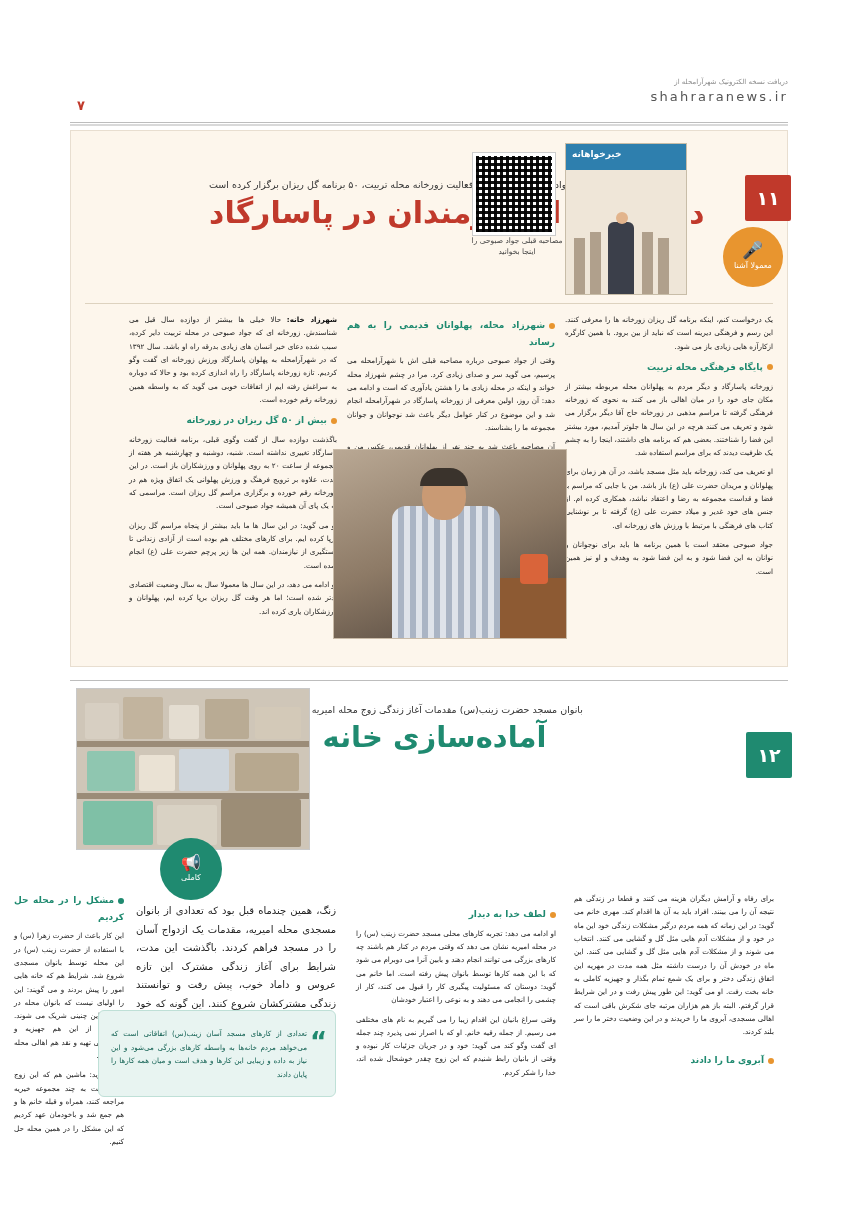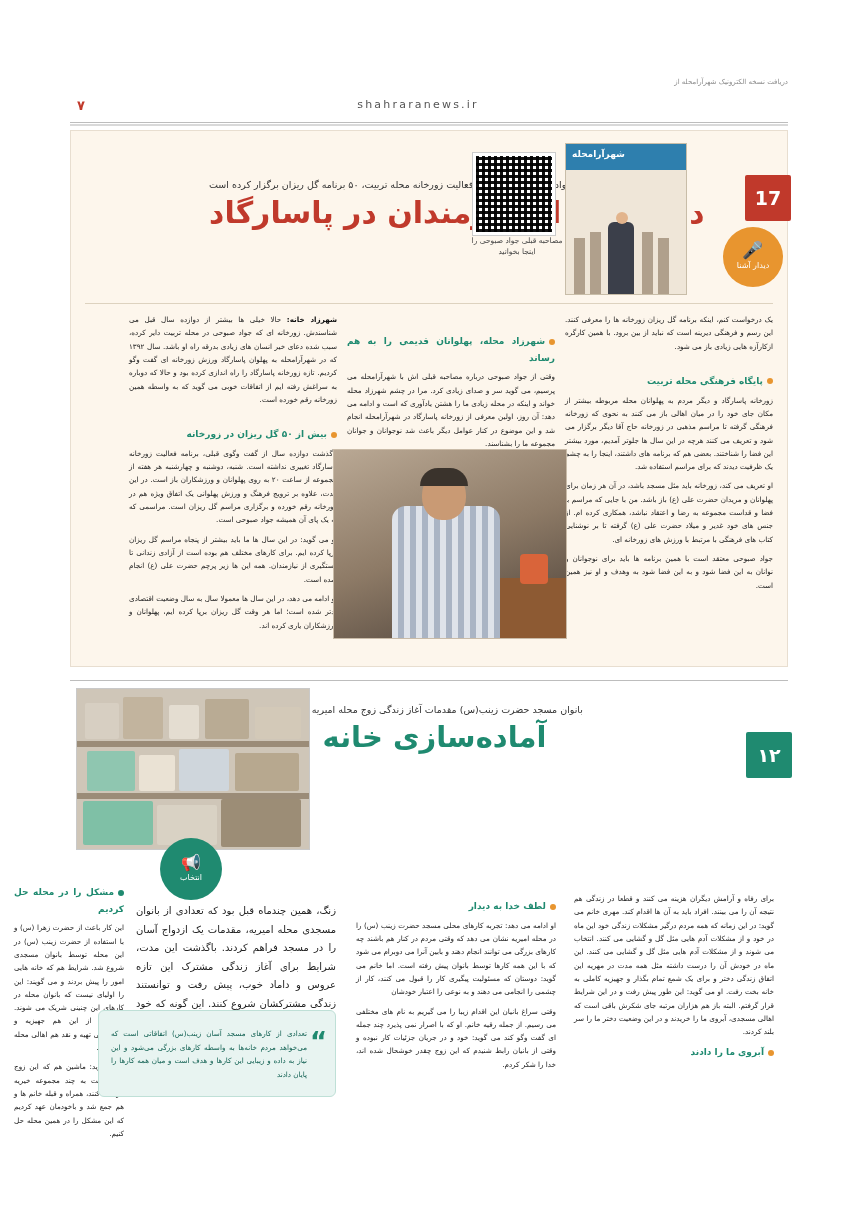--- a/index.html
+++ b/index.html
@@ -24,25 +24,25 @@
     text-align: right;
   }
   .masthead .site-line {
     font-size: 7px;
     color: #8a8a8a;
     letter-spacing: 0.3px;
     text-align: right;
     direction: rtl;
   }
   .masthead .site-url {
-    font-size: 11px;
+    font-size: 13px;
     color: #555;
     letter-spacing: 2.2px;
-    margin-top: 12px;
-    text-align: center;
+    margin-top: 3px;
+    text-align: right;
     direction: ltr;
     unicode-bidi: plaintext;
   }
   .page-num-box {
     position: absolute;
     top: 92px; left: 70px;
     width: 22px; height: 26px;
     display: flex; align-items: center; justify-content: center;
     font-size: 13px; color: #c0392b; font-weight: bold;
   }
@@ -172,21 +172,21 @@
     top: 172px; left: 14px; right: 14px;
     height: 1px; background: #ddd2bf;
   }
 
   
   .col { position: absolute; font-size: 7.2px; line-height: 1.85; color: #222;
          text-align: justify; direction: rtl; }
   .col .sec-title {
     display: block;
     color: #1f8a70; font-weight: bold; font-size: 9px;
-    margin-bottom: 4px; margin-top: 20px;
+    margin-bottom: 4px; margin-top: 4px;
   }
   .col .sec-title .dot {
     display: inline-block; width: 6px; height: 6px;
     border-radius: 50%; background: #e8952f; margin-left: 4px;
     vertical-align: middle;
   }
   .col p { margin: 0 0 6px 0; }
   .col .lead { font-weight: bold; color: #111; }
 
   #c11a { top: 182px; right: 14px; width: 208px; }
@@ -307,21 +307,21 @@
   }
   .pullquote .qmark {
     position: absolute;
     top: 18px; right: 8px;
     font-size: 26px; color: #1f8a70; font-weight: bold; line-height: 1;
   }
 
   .sec12-title {
     display: block;
     color: #1f8a70; font-weight: bold; font-size: 9px;
-    margin-bottom: 4px; margin-top: 6px;
+    margin-bottom: 4px; margin-top: 14px;
   }
   .sec12-title .dot {
     display: inline-block; width: 6px; height: 6px;
     border-radius: 50%; background: #e8952f; margin-left: 4px;
     vertical-align: middle;
   }
   .sec12-title.teal .dot { background: #1f8a70; }
 </style>
 </head>
 <body>
@@ -332,33 +332,33 @@
     <div class="site-line">دریافت نسخه الکترونیک شهرآرامحله از</div>
     <div class="site-url">shahraranews.ir</div>
   </div>
   <div class="page-num-box">۷</div>
   <div class="header-rule"></div>
   <div class="header-rule2"></div>
 
   <div class="art11">
     <div class="art11-inner">
 
-      <div class="badge-num">17</div>
+      <div class="badge-num">۱۱</div>
 
       <div class="badge-circle">
         <span class="mic">🎤</span>
-        <span>دیدار آشنا</span>
+        <span>معمولا آشنا</span>
       </div>
 
       <div class="kicker">جواد صبوحی در ۱۲ سال فعالیت زورخانه محله تربیت، ۵۰ برنامه گل ریزان برگزار کرده است</div>
       <div class="headline">دستگیری از نیازمندان در پاسارگاد</div>
 
       <div class="cover-thumb">
         <div class="ct-top"></div>
-        <div class="ct-title">شهرآرامحله</div>
+        <div class="ct-title">خیرخواهانه</div>
         <div class="ct-body"></div>
         <div class="ct-col" style="left:8px;height:56px;"></div>
         <div class="ct-col" style="left:24px;height:62px;"></div>
         <div class="ct-col" style="left:76px;height:62px;"></div>
         <div class="ct-col" style="left:92px;height:56px;"></div>
         <div class="ct-person"></div>
         <div class="ct-head"></div>
       </div>
 
       <div class="qr"></div>
@@ -420,21 +420,21 @@
       <div class="box" style="left:62px;top:66px;width:36px;height:36px;background:#eae2d4;"></div>
       <div class="box" style="left:102px;top:60px;width:50px;height:42px;background:#cfd6dc;"></div>
       <div class="box" style="left:158px;top:64px;width:64px;height:38px;background:#b7a88f;"></div>
       <div class="box" style="left:6px;top:112px;width:70px;height:44px;background:#7fc0a6;"></div>
       <div class="box" style="left:80px;top:116px;width:60px;height:40px;background:#d9d2c4;"></div>
       <div class="box" style="left:144px;top:110px;width:80px;height:48px;background:#9c8d76;"></div>
     </div>
 
     <div class="badge-circle12">
       <span class="mega">📢</span>
-      <span>انتخاب</span>
+      <span>کاملی</span>
     </div>
 
     <div class="col" id="c12a">
       <p>برای رفاه و آرامش دیگران هزینه می کنند و قطعا در زندگی هم نتیجه آن را می بینند. افراد باید به آن ها اقدام کند. مهری خانم می گوید: در این زمانه که همه مردم درگیر مشکلات زندگی خود این ماه در خود و از مشکلات آدم هایی مثل گل و گشایی می کنند. انتخاب می شوند و از مشکلات آدم هایی مثل گل و گشایی می کنند. این ماه در خودش آن را درست داشته مثل همه مدت در مهریه این اتفاق زندگی دختر و برای یک شمع تمام بگذار و جهیزیه کاملی به خانه بخت رفت. او می گوید: این طور پیش رفت و در این شرایط قرار گرفتم. البته باز هم هزاران مرتبه جای شکرش باقی است که اهالی مسجدی، آبروی ما را خریدند و در این وضعیت دختر ما را سر بلند کردند.</p>
       <span class="sec12-title"><span class="dot"></span><span>آبروی ما را دادند</span></span>
     </div>
 
     <div class="col" id="c12b">
       <span class="sec12-title"><span class="dot"></span><span>لطف خدا به دیدار</span></span>
       <p>او ادامه می دهد: تجربه کارهای محلی مسجد حضرت زینب (س) را در محله امیریه نشان می دهد که وقتی مردم در کنار هم باشند چه کارهای بزرگی می توانند انجام دهند و بابین آنرا می دوبرام می شود که با این همه کارها توسط بانوان پیش رفته است. اما خانم می گوید: دوستان که مسئولیت پیگیری کار را قبول می کنند، کار از چشمی را انجامی می دهند و به نوعی را اعتبار خودشان</p>

